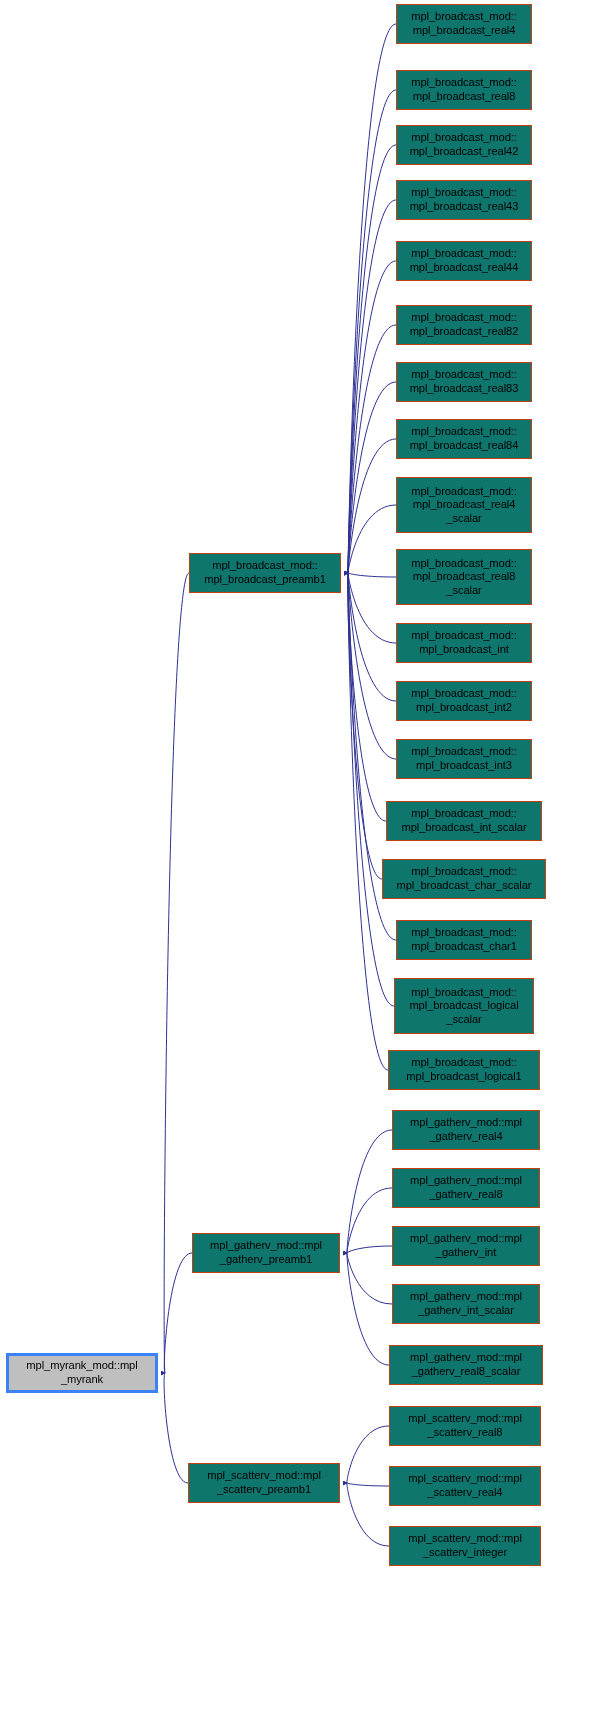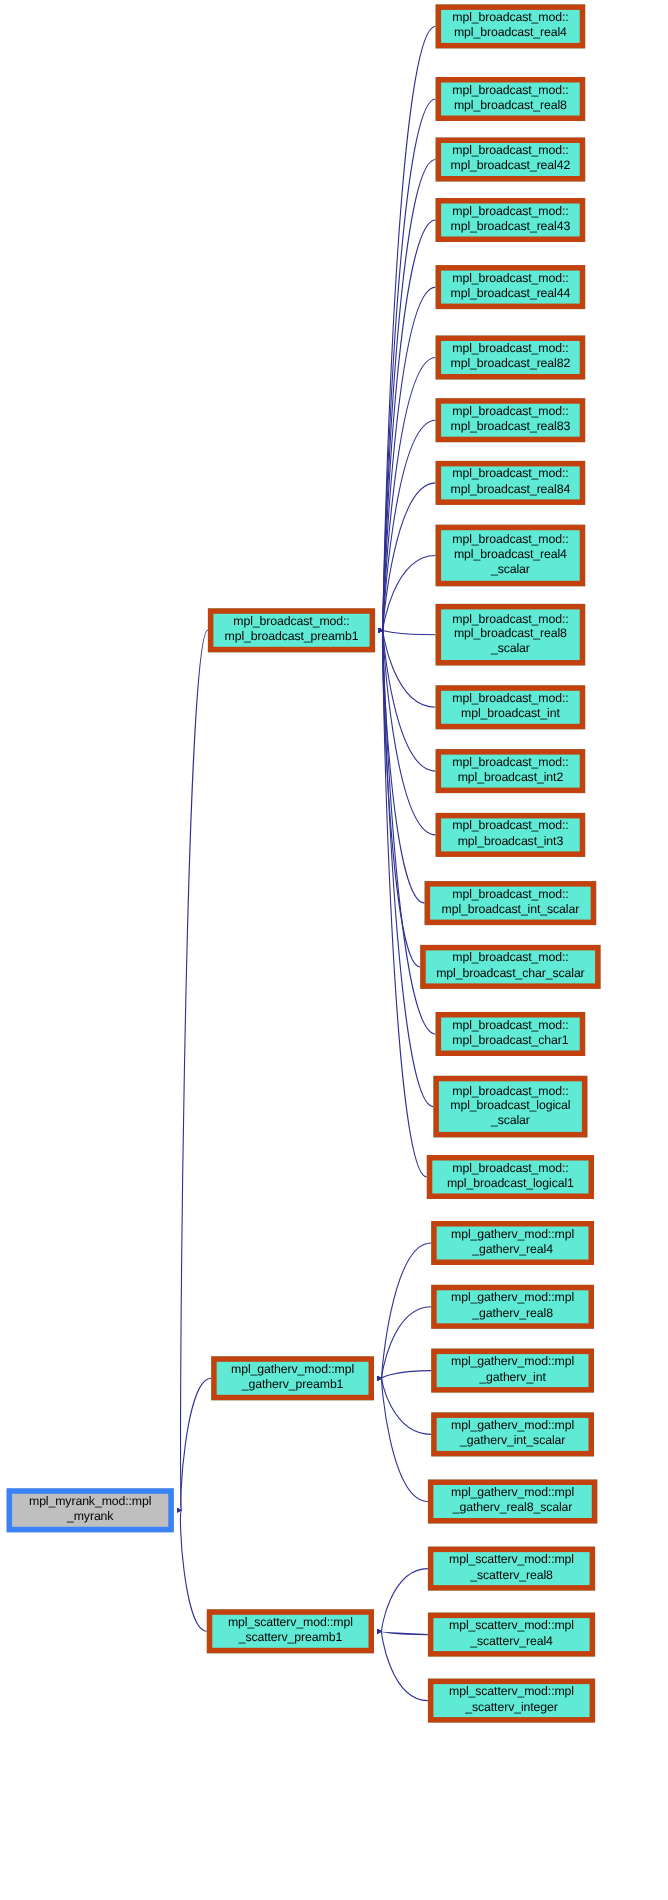--- a/index.html
+++ b/index.html
@@ -23,36 +23,36 @@
     position: absolute;
     left: 0;
     top: 0;
     width: 607px;
     height: 1727px;
     pointer-events: none;
   }
   .node {
     position: absolute;
     box-sizing: border-box;
-    border: 5px solid #c2410c;
-    background: #5eead4;
+    border: 1px solid #c2410c;
+    background: #0f766e;
     color: #000000;
     font-size: 11.2px;
     line-height: 13.6px;
     text-align: center;
     display: flex;
     flex-direction: column;
     align-items: center;
     justify-content: center;
     white-space: pre;
     letter-spacing: -0.1px;
   }
   .node.root {
     background: #bfbfbf;
-    border: 5px solid #3b82f6;
+    border: 3px solid #3b82f6;
   }
   .node .ln { display: block; }
 </style>
 </head>
 <body>
 
 <div id="graph">
   <svg class="edges" viewBox="0 0 607 1727">
     <defs>
       <marker id="arrow" viewBox="0 0 10 10" refX="9" refY="5" markerWidth="5" markerHeight="5" orient="auto-start-reverse">

